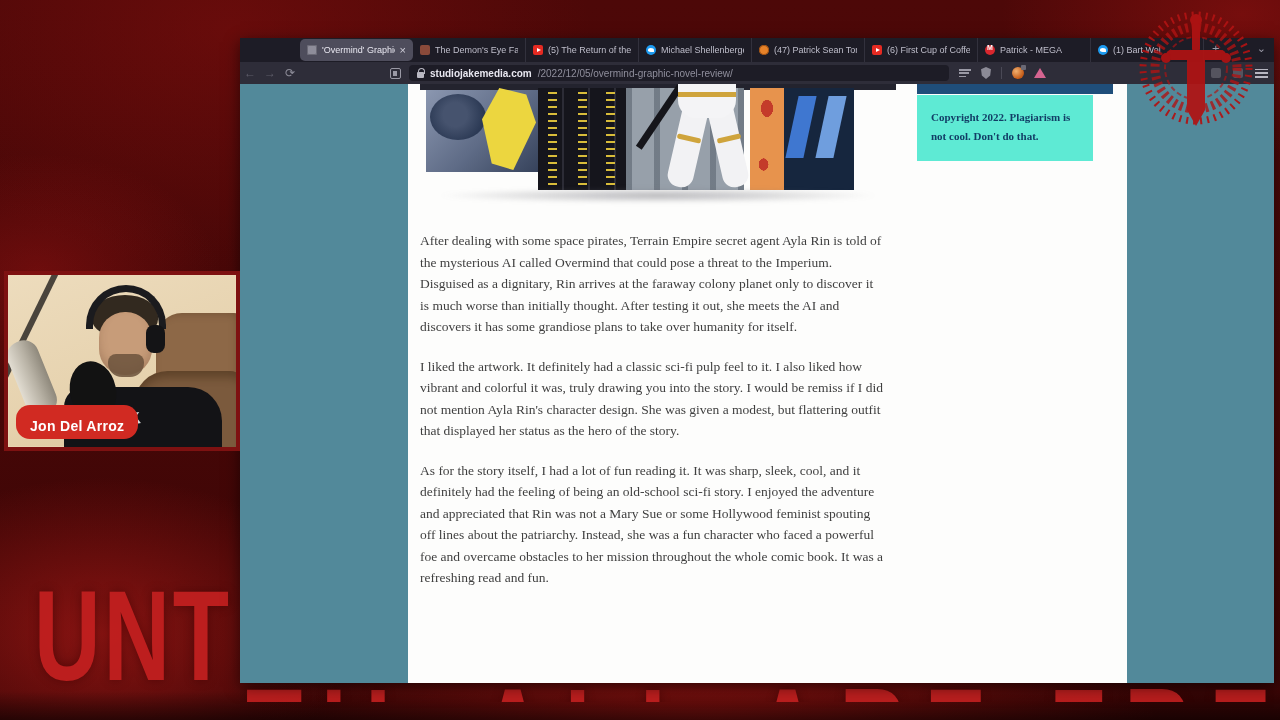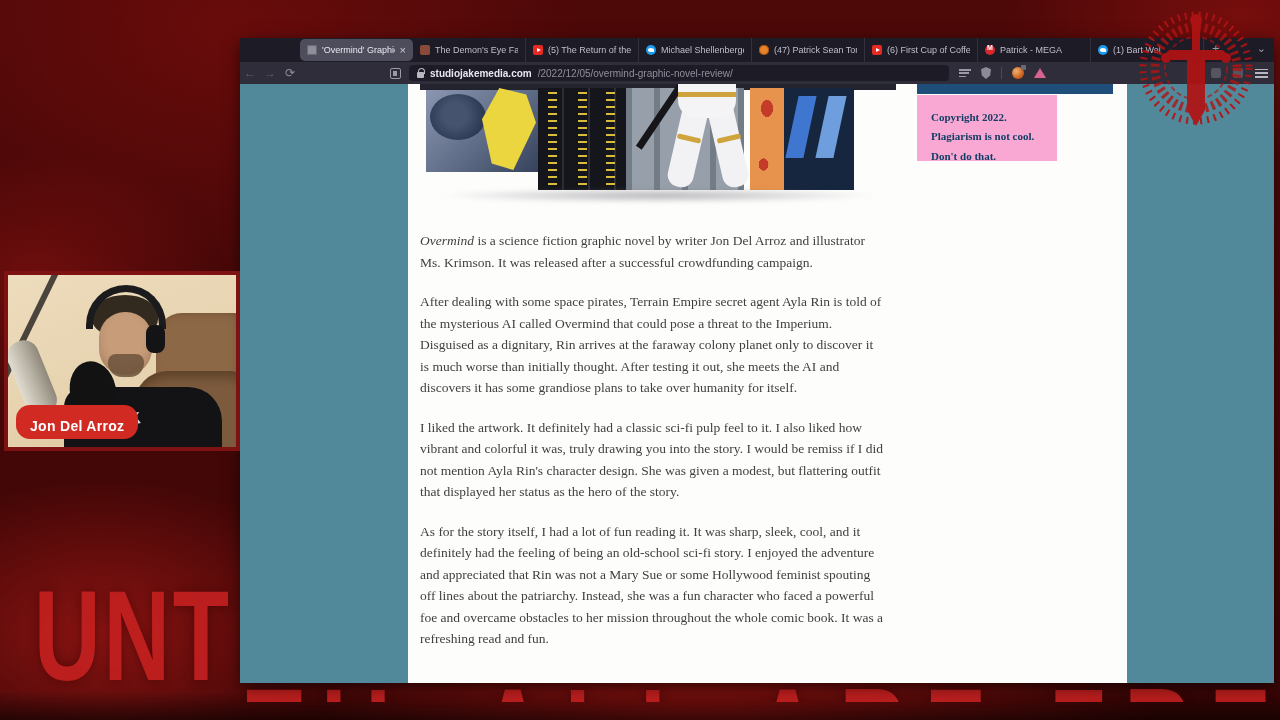--- a/index.html
+++ b/index.html
@@ -145,21 +145,21 @@
     background:radial-gradient(closest-side, rgba(110,110,118,.5), rgba(110,110,118,0)); filter:blur(2px); }
 
   
   .article { margin-left:12px; width:464px; font-family:"Liberation Serif", serif;
     font-size:13.5px; line-height:21.5px; color:#3f3f3f; }
   .para { margin:0 0 18px; }
   .it { font-style:italic; }
 
   
   .side-darkbar { position:absolute; left:509px; top:0; width:196px; height:10px; background:#1f4e7a; }
-  .copyright-box { position:absolute; left:509px; top:11px; width:140px; height:66px; background:#f9a8d4;
+  .copyright-box { position:absolute; left:509px; top:11px; width:176px; height:66px; background:#5eead4;
     color:#123e66; font-family:"Liberation Serif", serif; font-weight:bold; font-size:11px;
     line-height:1.75; padding:13px 14px; }
 
   
   .emblem { position:absolute; left:1128px; top:-4px; width:140px; height:150px; opacity:.93; pointer-events:none; }
 </style>
 </head>
 <body>
 
 <div class="stage">
@@ -280,21 +280,20 @@
             <div class="h-orange"></div>
             <div class="h-blue">
                 <i style="left:8px"></i>
                 <i class="b2"></i>
               </div>
           </div>
           <div class="hero-shadow"></div>
         </div>
 
         <div class="article">
-          <p class="para"><span class="it">Overmind</span><span> is a science fiction graphic novel by writer Jon Del Arroz and illustrator Ms. Krimson. It was released after a successful crowdfunding campaign.</span></p>
           <div id="paras">
               <p class="para">After dealing with some space pirates, Terrain Empire secret agent Ayla Rin is told of the mysterious AI called Overmind that could pose a threat to the Imperium. Disguised as a dignitary, Rin arrives at the faraway colony planet only to discover it is much worse than initially thought. After testing it out, she meets the AI and discovers it has some grandiose plans to take over humanity for itself.</p>
               <p class="para">I liked the artwork. It definitely had a classic sci-fi pulp feel to it. I also liked how vibrant and colorful it was, truly drawing you into the story. I would be remiss if I did not mention Ayla Rin's character design. She was given a modest, but flattering outfit that displayed her status as the hero of the story.</p>
               <p class="para">As for the story itself, I had a lot of fun reading it. It was sharp, sleek, cool, and it definitely had the feeling of being an old-school sci-fi story. I enjoyed the adventure and appreciated that Rin was not a Mary Sue or some Hollywood feminist spouting off lines about the patriarchy. Instead, she was a fun character who faced a powerful foe and overcame obstacles to her mission throughout the whole comic book. It was a refreshing read and fun.</p>
             </div>
         </div>
 
         <div class="side-darkbar"></div>
         <div class="copyright-box">Copyright 2022. Plagiarism is not cool. Don't do that.</div>
 

